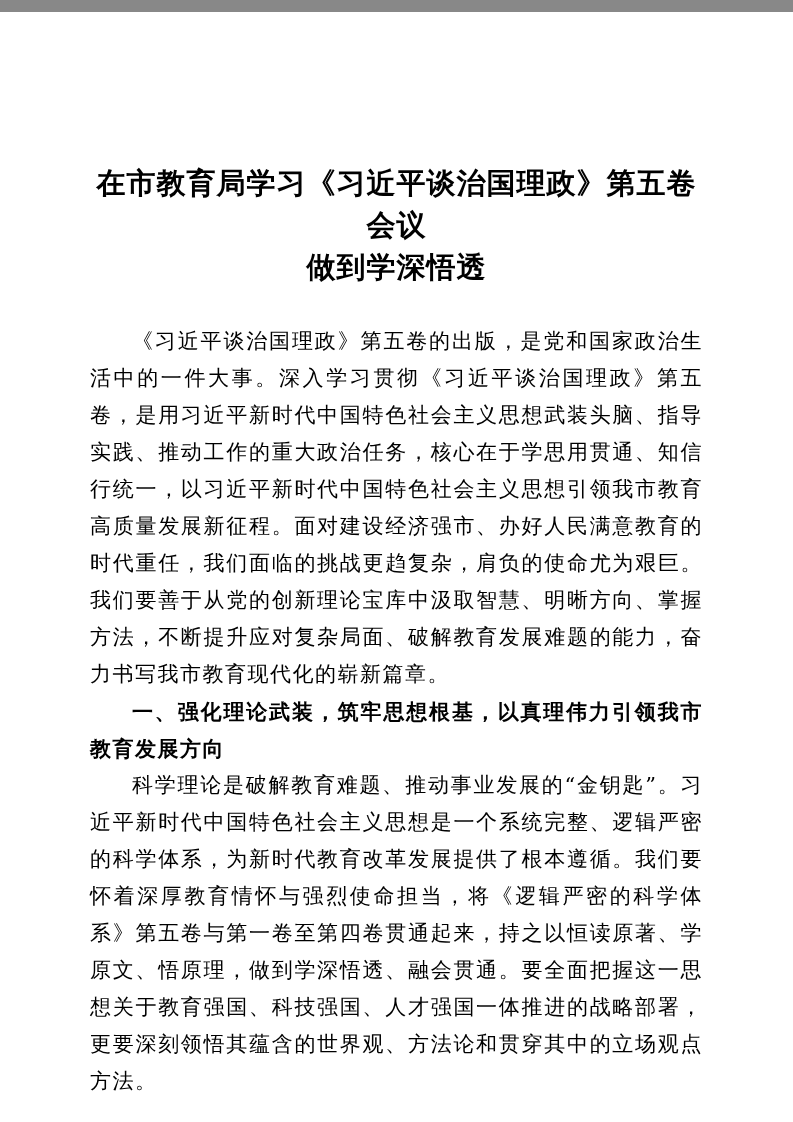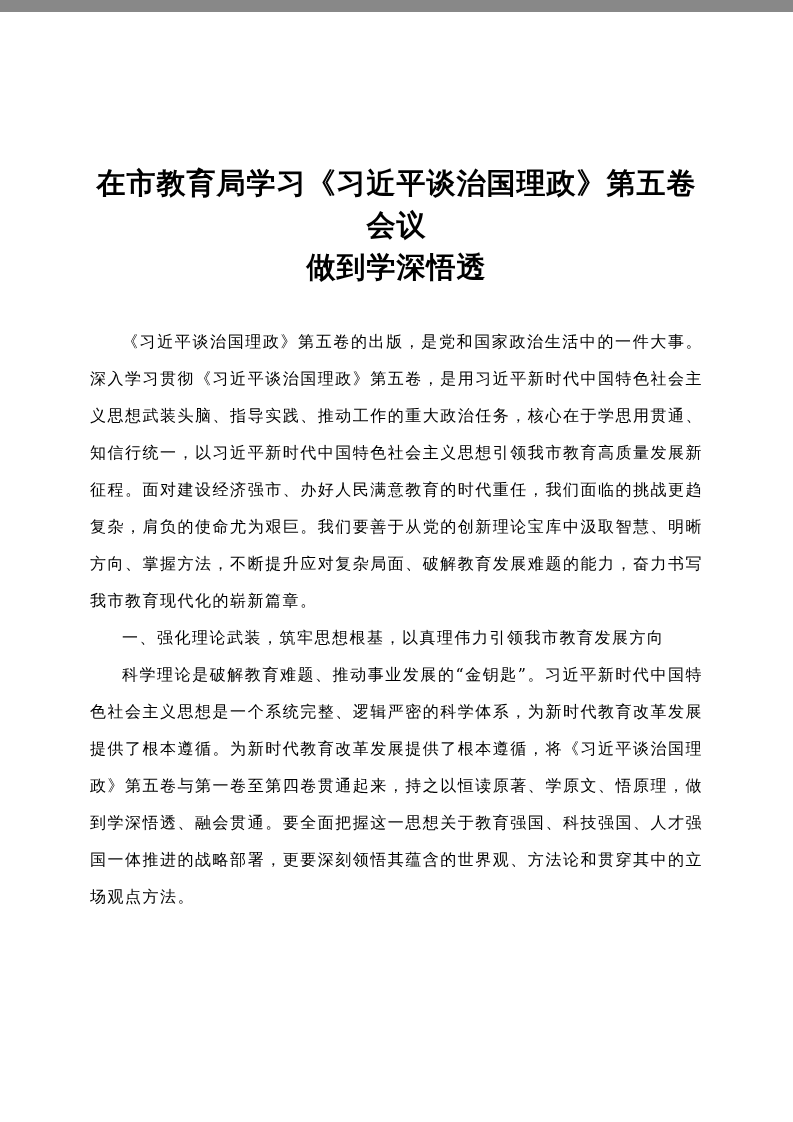--- a/index.html
+++ b/index.html
@@ -26,39 +26,39 @@
     font-weight: bold;
     line-height: 42px;
     text-align: center;
     letter-spacing: 1px;
   }
   .title-line {
     display: block;
   }
   .para {
     margin: 0;
-    font-size: 16px;
+    font-size: 21px;
     line-height: 37px;
     letter-spacing: 1.5px;
     text-align: justify;
     text-justify: inter-ideograph;
     text-indent: 2em;
     font-weight: normal;
   }
   .section-heading {
-    font-weight: normal;
+    font-weight: bold;
   }
 </style>
 </head>
 <body>
 
 <div class="page">
   <h1 class="doc-title">
     <span class="title-line">在市教育局学习《习近平谈治国理政》第五卷会议</span>
     <span class="title-line">做到学深悟透</span>
   </h1>
 
   <p class="para body-para">《习近平谈治国理政》第五卷的出版，是党和国家政治生活中的一件大事。深入学习贯彻《习近平谈治国理政》第五卷，是用习近平新时代中国特色社会主义思想武装头脑、指导实践、推动工作的重大政治任务，核心在于学思用贯通、知信行统一，以习近平新时代中国特色社会主义思想引领我市教育高质量发展新征程。面对建设经济强市、办好人民满意教育的时代重任，我们面临的挑战更趋复杂，肩负的使命尤为艰巨。我们要善于从党的创新理论宝库中汲取智慧、明晰方向、掌握方法，不断提升应对复杂局面、破解教育发展难题的能力，奋力书写我市教育现代化的崭新篇章。</p>
 
   <h2 class="para section-heading">一、强化理论武装，筑牢思想根基，以真理伟力引领我市教育发展方向</h2>
 
-  <p class="para body-para">科学理论是破解教育难题、推动事业发展的“金钥匙”。习近平新时代中国特色社会主义思想是一个系统完整、逻辑严密的科学体系，为新时代教育改革发展提供了根本遵循。为新时代教育改革发展提供了根本遵循，将《习近平谈治国理政》第五卷与第一卷至第四卷贯通起来，持之以恒读原著、学原文、悟原理，做到学深悟透、融会贯通。要全面把握这一思想关于教育强国、科技强国、人才强国一体推进的战略部署，更要深刻领悟其蕴含的世界观、方法论和贯穿其中的立场观点方法。</p>
+  <p class="para body-para">科学理论是破解教育难题、推动事业发展的“金钥匙”。习近平新时代中国特色社会主义思想是一个系统完整、逻辑严密的科学体系，为新时代教育改革发展提供了根本遵循。我们要怀着深厚教育情怀与强烈使命担当，将《逻辑严密的科学体系》第五卷与第一卷至第四卷贯通起来，持之以恒读原著、学原文、悟原理，做到学深悟透、融会贯通。要全面把握这一思想关于教育强国、科技强国、人才强国一体推进的战略部署，更要深刻领悟其蕴含的世界观、方法论和贯穿其中的立场观点方法。</p>
 </div>
 
 </body></html>

